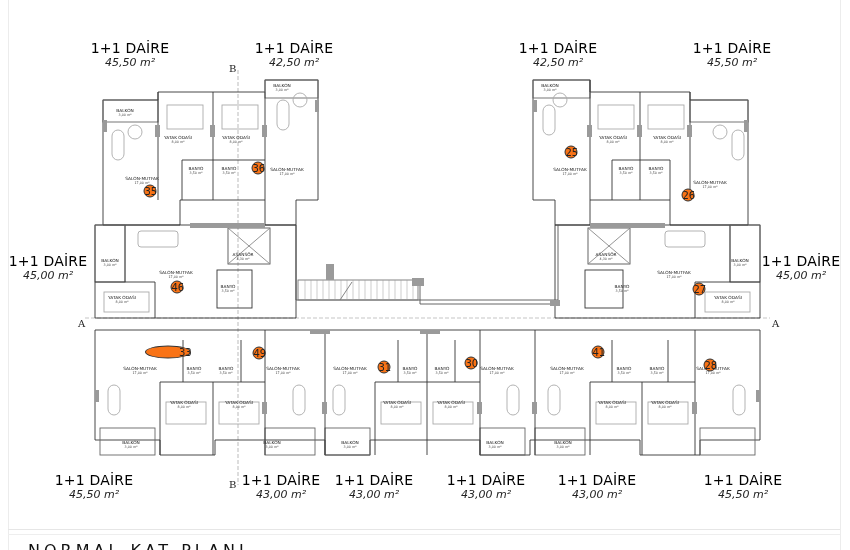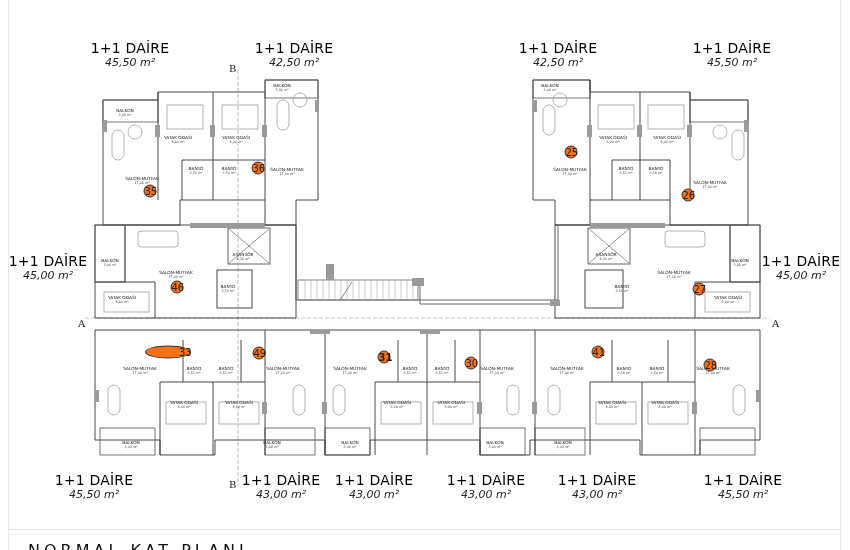--- a/index.html
+++ b/index.html
@@ -303,18 +303,18 @@
 <div class="room-label" style="left:563px;top:440px;"><span>BALKON</span><span class="sz">3,00 m²</span></div>
 
 <div class="unit-no" style="left:150px;top:191px;">35</div>
 <div class="unit-no" style="left:258px;top:168px;">36</div>
 <div class="unit-no" style="left:571px;top:152px;">25</div>
 <div class="unit-no" style="left:688px;top:195px;">26</div>
 <div class="unit-no" style="left:177px;top:287px;">46</div>
 <div class="unit-no" style="left:675px;top:289px;margin-left:24px;">27</div>
 <div class="unit-no" style="left:168px;top:352px;padding-left:33px;">33</div>
 <div class="unit-no" style="left:259px;top:353px;">49</div>
-<div class="unit-no" style="left:384px;top:357px;font-weight:bold;">31</div>
+<div class="unit-no" style="left:384px;top:367px;">31</div>
 <div class="unit-no" style="left:471px;top:363px;">30</div>
 <div class="unit-no" style="left:598px;top:352px;">41</div>
 <div class="unit-no" style="left:685px;top:365px;margin-left:25px;">28</div>
 
 <div class="plan-title">NORMAL KAT PLANI</div>
 
 </body></html>

